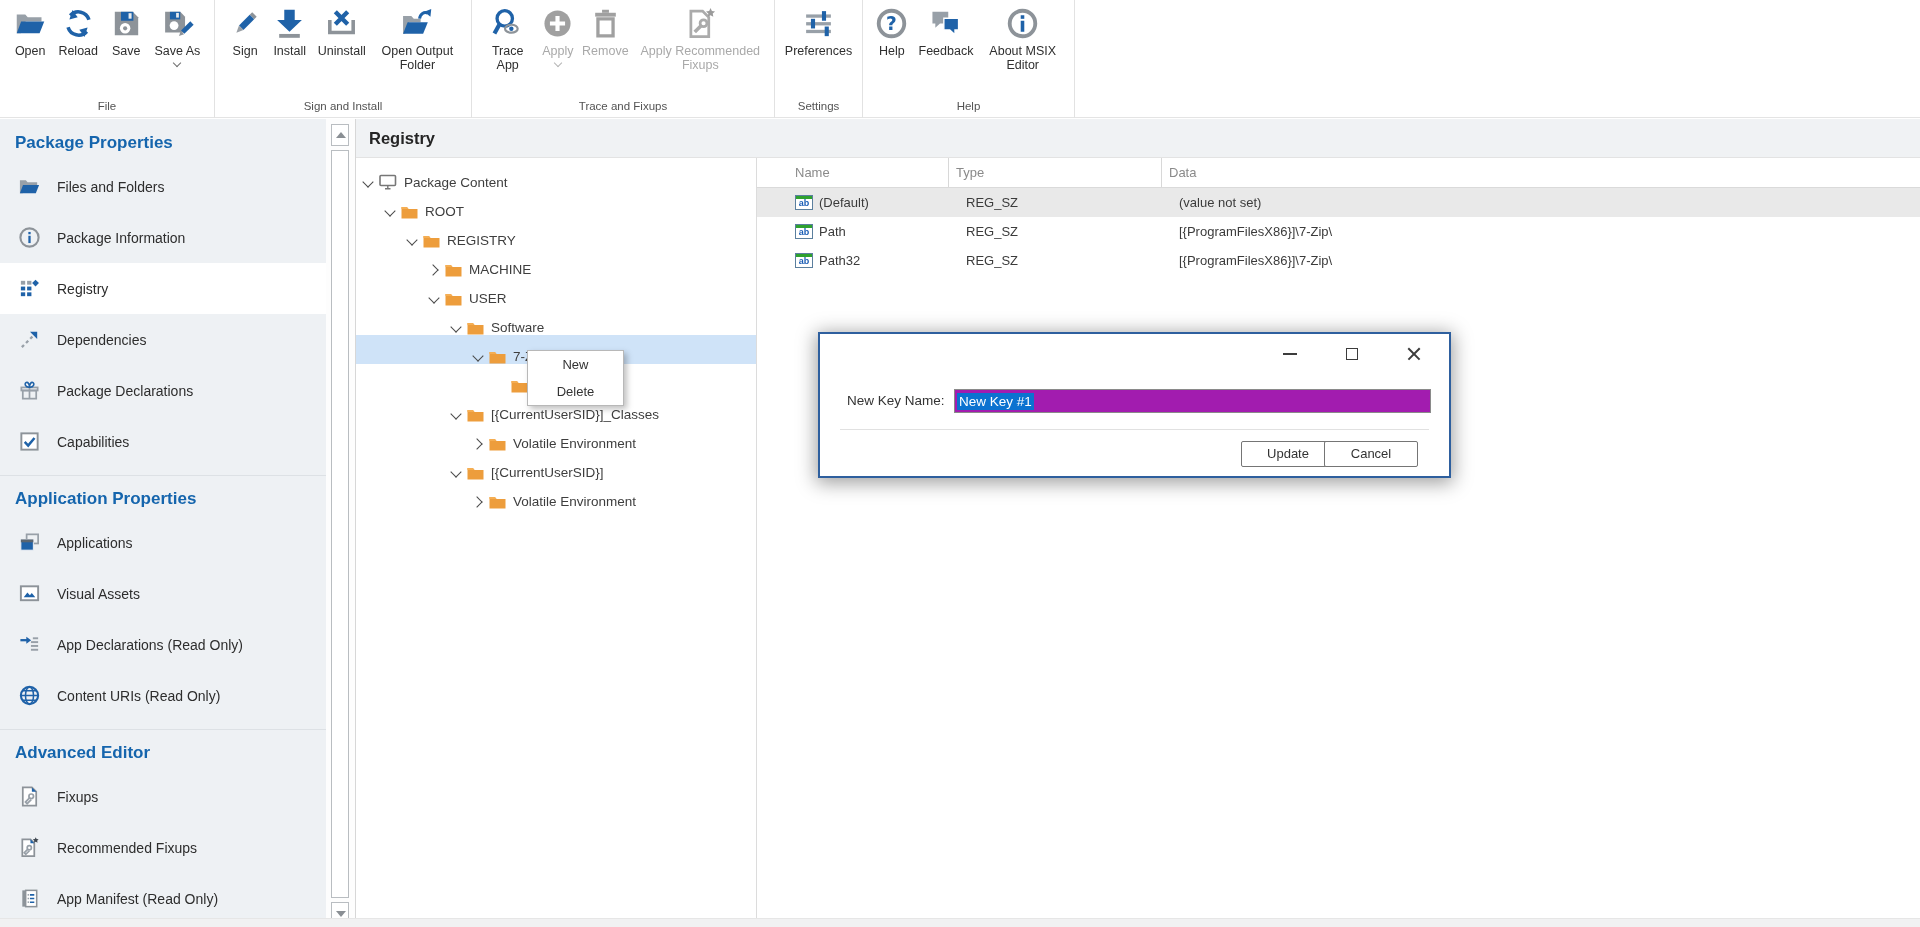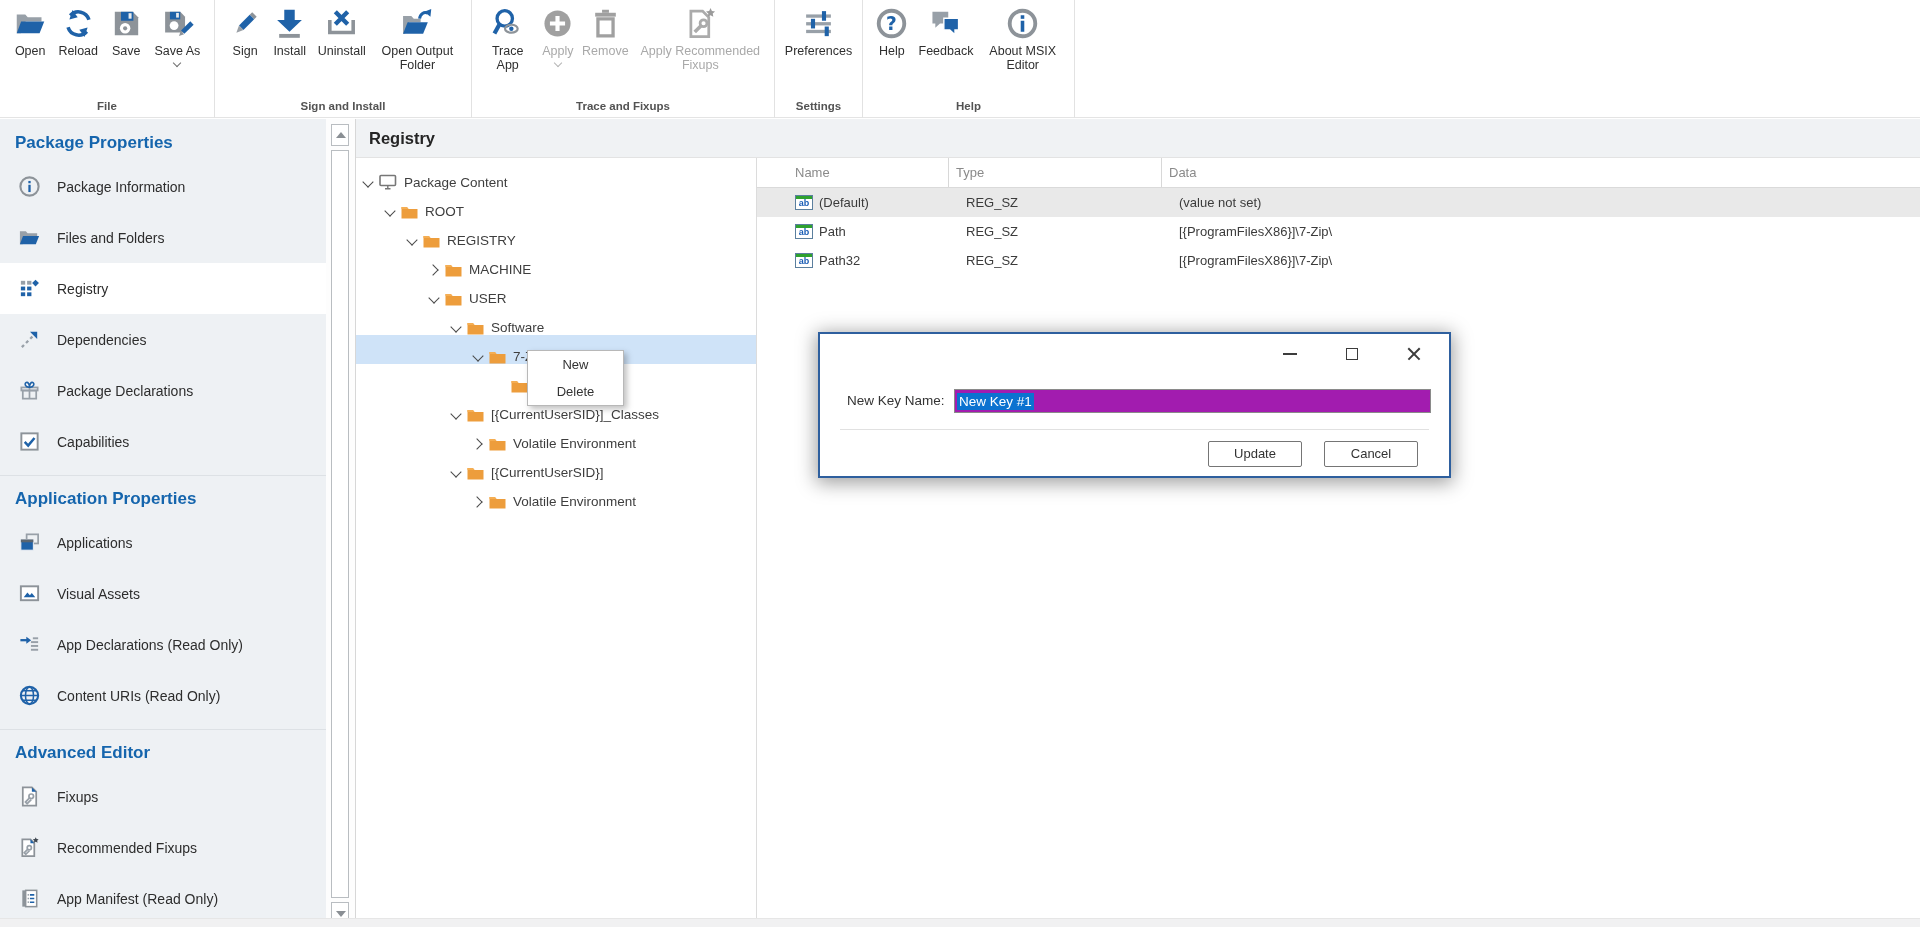--- a/index.html
+++ b/index.html
@@ -11,21 +11,21 @@
   .ribbon { position:absolute; left:0; top:0; width:1920px; height:118px; background:#fff; border-bottom:1px solid #e4e4e4; display:flex; }
   .rib-group { display:flex; flex-direction:column; border-right:1px solid #e2e2e2; height:118px; }
   .rib-btns { flex:1; display:flex; justify-content:space-evenly; align-items:stretch; padding:0 2px; }
   .rib-btn { display:flex; flex-direction:column; align-items:center; padding-top:7px; cursor:default; }
   .rib-btn svg { width:33px; height:33px; display:block; }
   .rib-lab { margin-top:4px; font-size:12.5px; line-height:1.15; color:#2f2f2f; text-align:center; white-space:pre-line; }
   .rib-btn.disabled .rib-lab { color:#a9a9a9; }
   .chev-sm { width:8px; height:8px; margin-top:2px; position:relative; }
   .chev-sm::before { content:""; position:absolute; left:1px; top:0; width:5px; height:5px; border-right:1.6px solid #6f6f6f; border-bottom:1.6px solid #6f6f6f; transform:rotate(45deg); }
   .rib-btn.disabled .chev-sm::before { border-color:#b5b5b5; }
-  .grp-lab { height:22px; font-size:11.5px; color:#535353; text-align:center; line-height:20px;font-weight:bold; }
+  .grp-lab { height:22px; font-size:11.5px; color:#535353; text-align:center; line-height:20px; }
   .w1{width:215px}.w2{width:257px}.w3{width:303px}.w4{width:88px}.w5{width:212px}
   .bw70 .rib-lab{max-width:80px}.bw120 .rib-lab{max-width:128px}.bw50 .rib-lab{max-width:52px}.bw76 .rib-lab{max-width:78px}
 
   
   .sidebar { position:absolute; left:0; top:119px; width:326px; height:808px; background:#eef1f4; padding-top:8px; overflow:hidden; }
   .side-head { height:34px; line-height:32px; padding-left:15px; font-size:17px; font-weight:bold; color:#1565ad; }
   .side-item { height:51px; display:flex; align-items:center; padding-left:18px; cursor:default; }
   .side-item.selected { background:#fff; }
   .side-item svg { width:23px; height:23px; flex:0 0 auto; }
   .side-item .lbl { margin-left:16px; font-size:14px; color:#2d2d2d; }
@@ -78,21 +78,21 @@
   .glyph-min { width:14px; height:2px; background:#3c3c3c; }
   .glyph-max { width:12px; height:12px; border:1.6px solid #3c3c3c; }
   .glyph-close { position:relative; width:14px; height:14px; }
   .glyph-close::before,.glyph-close::after { content:""; position:absolute; left:-1px; top:6px; width:16px; height:1.8px; background:#3c3c3c; }
   .glyph-close::before{ transform:rotate(45deg);} .glyph-close::after{ transform:rotate(-45deg);}
   .dlg-label { position:absolute; left:27px; top:55px; height:24px; line-height:24px; font-size:13.5px; color:#333; }
   .dlg-input { position:absolute; left:134px; top:55px; width:477px; height:24px; border:1px solid #8a8a8a; background:#a21caf; display:flex; align-items:center; padding-left:2px; font-size:13.5px; }
   .dlg-input .sel { background:#0b72d0; color:#fff; padding:1px 2px; }
   .dlg-sep { position:absolute; left:20px; right:20px; top:95px; border-top:1px solid #e1e1e1; }
   .dlg-btn { position:absolute; top:107px; width:94px; height:26px; background:#fff; border:1px solid #757575; border-radius:2px; font-size:13px; color:#333; text-align:center; line-height:24px; cursor:pointer; font-family:inherit; }
-  .btn-update { left:388px; } .btn-cancel { left:504px; }
+  .btn-update { left:421px; } .btn-cancel { left:504px; }
 
   .bottom-strip { position:absolute; left:0; bottom:0; width:1920px; height:9px; background:#f1f1f2; border-top:1px solid #e6e6e6; }
 </style>
 </head>
 <body>
 
 <div class="app">
 
   <div class="ribbon">
 
@@ -266,32 +266,32 @@
       <div class="grp-lab">Help</div>
     </div>
     <div style="flex:1"></div>
   </div>
 
   <div class="sidebar">
     <div class="side-head">Package Properties</div>
 
     <div class="side-item">
       <svg viewBox="0 0 24 24">
+          <path d="M2 5.5h6.2l1.8 2H20v3H8.5L5 19H2z" fill="#98a0a8"></path>
+          <path d="M5.2 10.5H22L18.6 19H2z" fill="#1f62a8"></path>
+        </svg>
+      <span class="lbl">Files and Folders</span>
+    </div>
+    <div class="side-item">
+      <svg viewBox="0 0 24 24">
           <circle cx="12" cy="12" r="9.5" fill="none" stroke="#8d9399" stroke-width="2.2"></circle>
           <rect x="10.8" y="6.2" width="2.4" height="2.4" fill="#1f62a8"></rect>
           <rect x="10.8" y="10.2" width="2.4" height="7.6" fill="#1f62a8"></rect>
         </svg>
       <span class="lbl">Package Information</span>
-    </div>
-    <div class="side-item">
-      <svg viewBox="0 0 24 24">
-          <path d="M2 5.5h6.2l1.8 2H20v3H8.5L5 19H2z" fill="#98a0a8"></path>
-          <path d="M5.2 10.5H22L18.6 19H2z" fill="#1f62a8"></path>
-        </svg>
-      <span class="lbl">Files and Folders</span>
     </div>
     <div class="side-item selected">
       <svg viewBox="0 0 24 24">
           <rect x="3" y="4" width="4.5" height="4" fill="#98a0a8"></rect>
           <rect x="9.5" y="4" width="4.5" height="4" fill="#98a0a8"></rect>
           <rect x="3" y="10" width="4.5" height="4" fill="#1f62a8"></rect>
           <rect x="9.5" y="10" width="4.5" height="4" fill="#1f62a8"></rect>
           <rect x="3" y="16" width="4.5" height="4" fill="#1f62a8"></rect>
           <rect x="9.5" y="16" width="4.5" height="4" fill="#1f62a8"></rect>
           <rect x="15.8" y="3.8" width="5" height="5" transform="rotate(45 18.3 6.3)" fill="#1f62a8"></rect>

